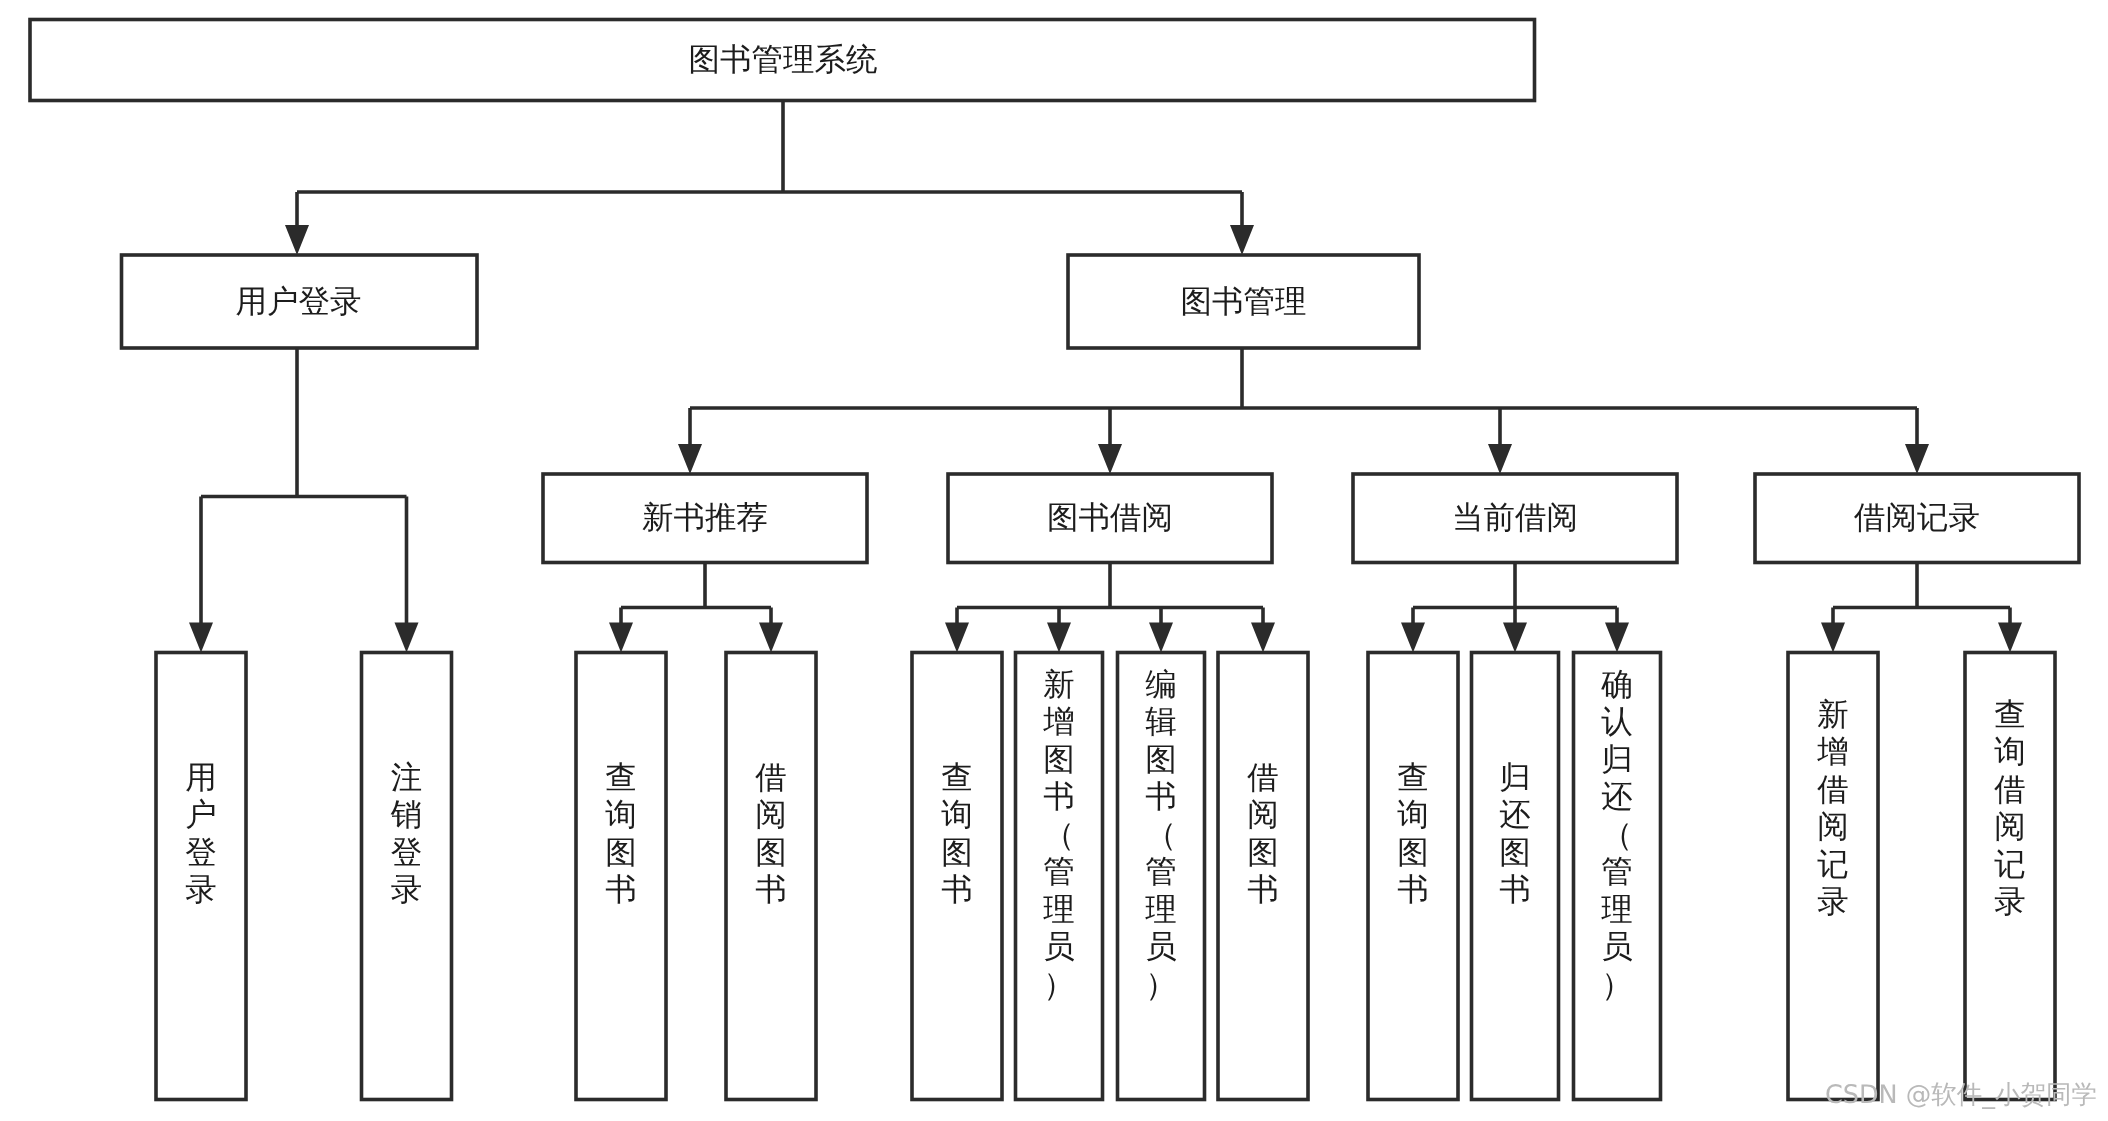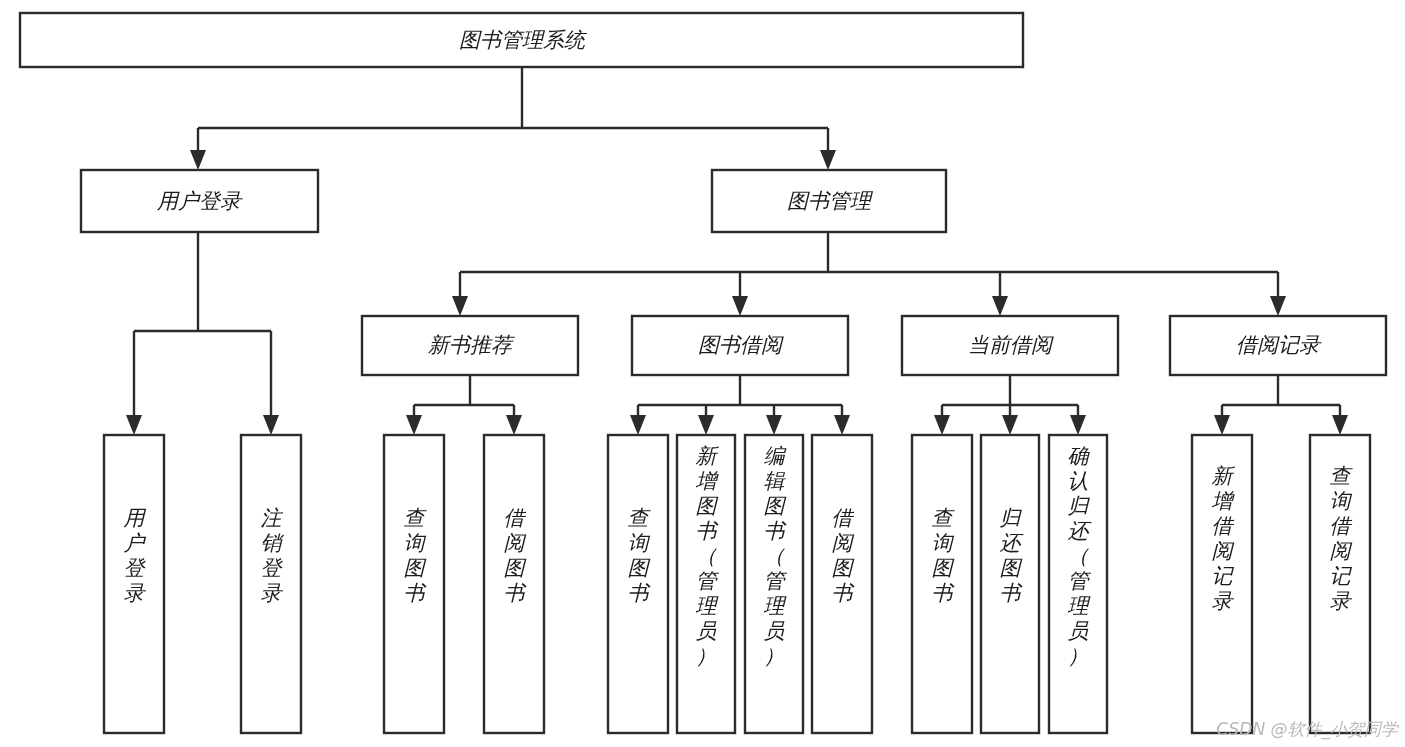--- a/index.html
+++ b/index.html
@@ -9,21 +9,20 @@
   }
   body {
     font-family: "DejaVu Sans", "Liberation Sans", sans-serif;
   }
   #diagram-root {
     position: relative;
     width: 1405px;
     height: 747px;
     background: #ffffff;
     overflow: hidden;
-    font-style: italic;
   }
   svg.diagram-canvas {
     position: absolute;
     left: 0;
     top: 0;
     width: 1405px;
     height: 747px;
   }
   .node-box {
     fill: #ffffff;

